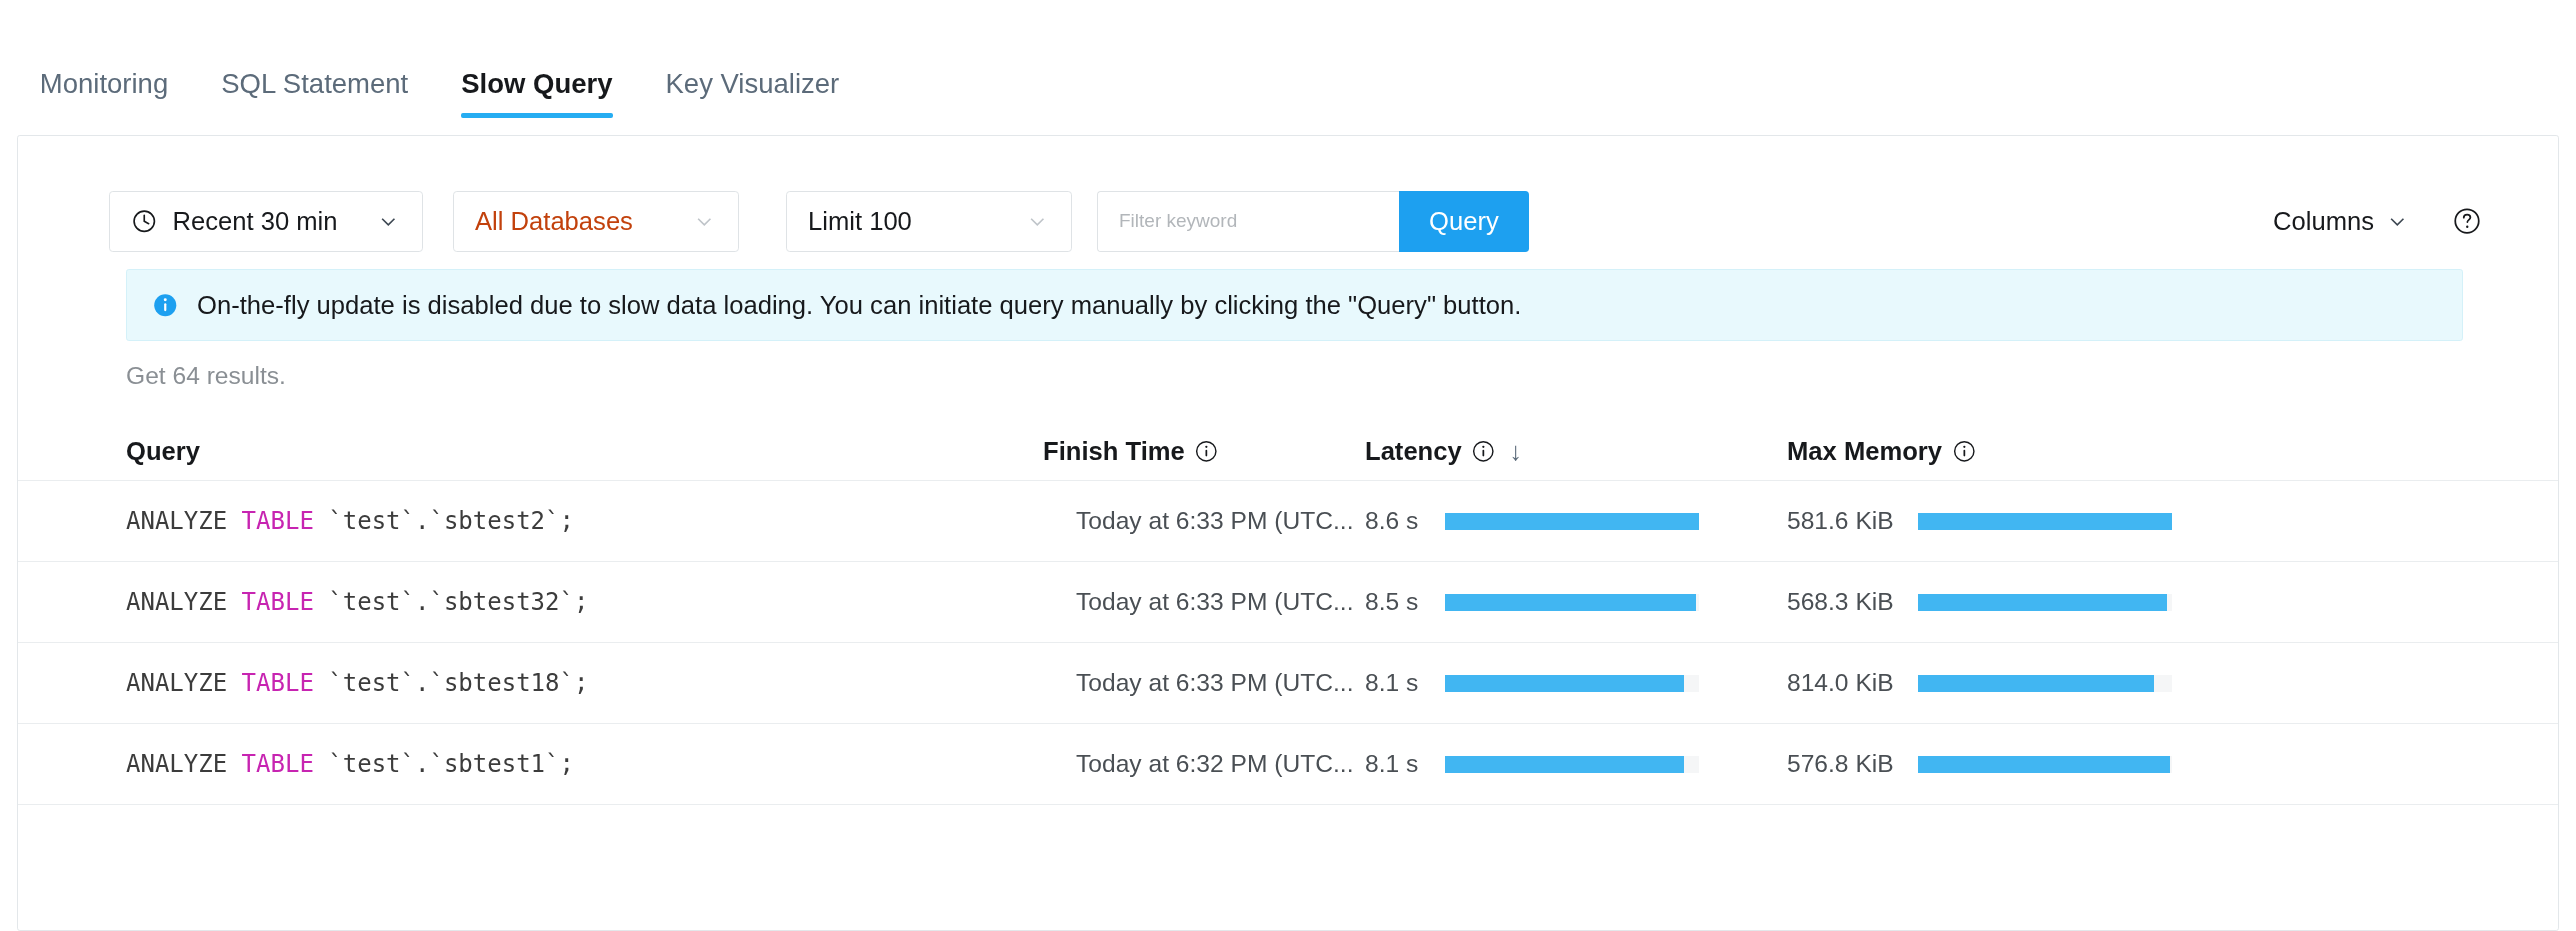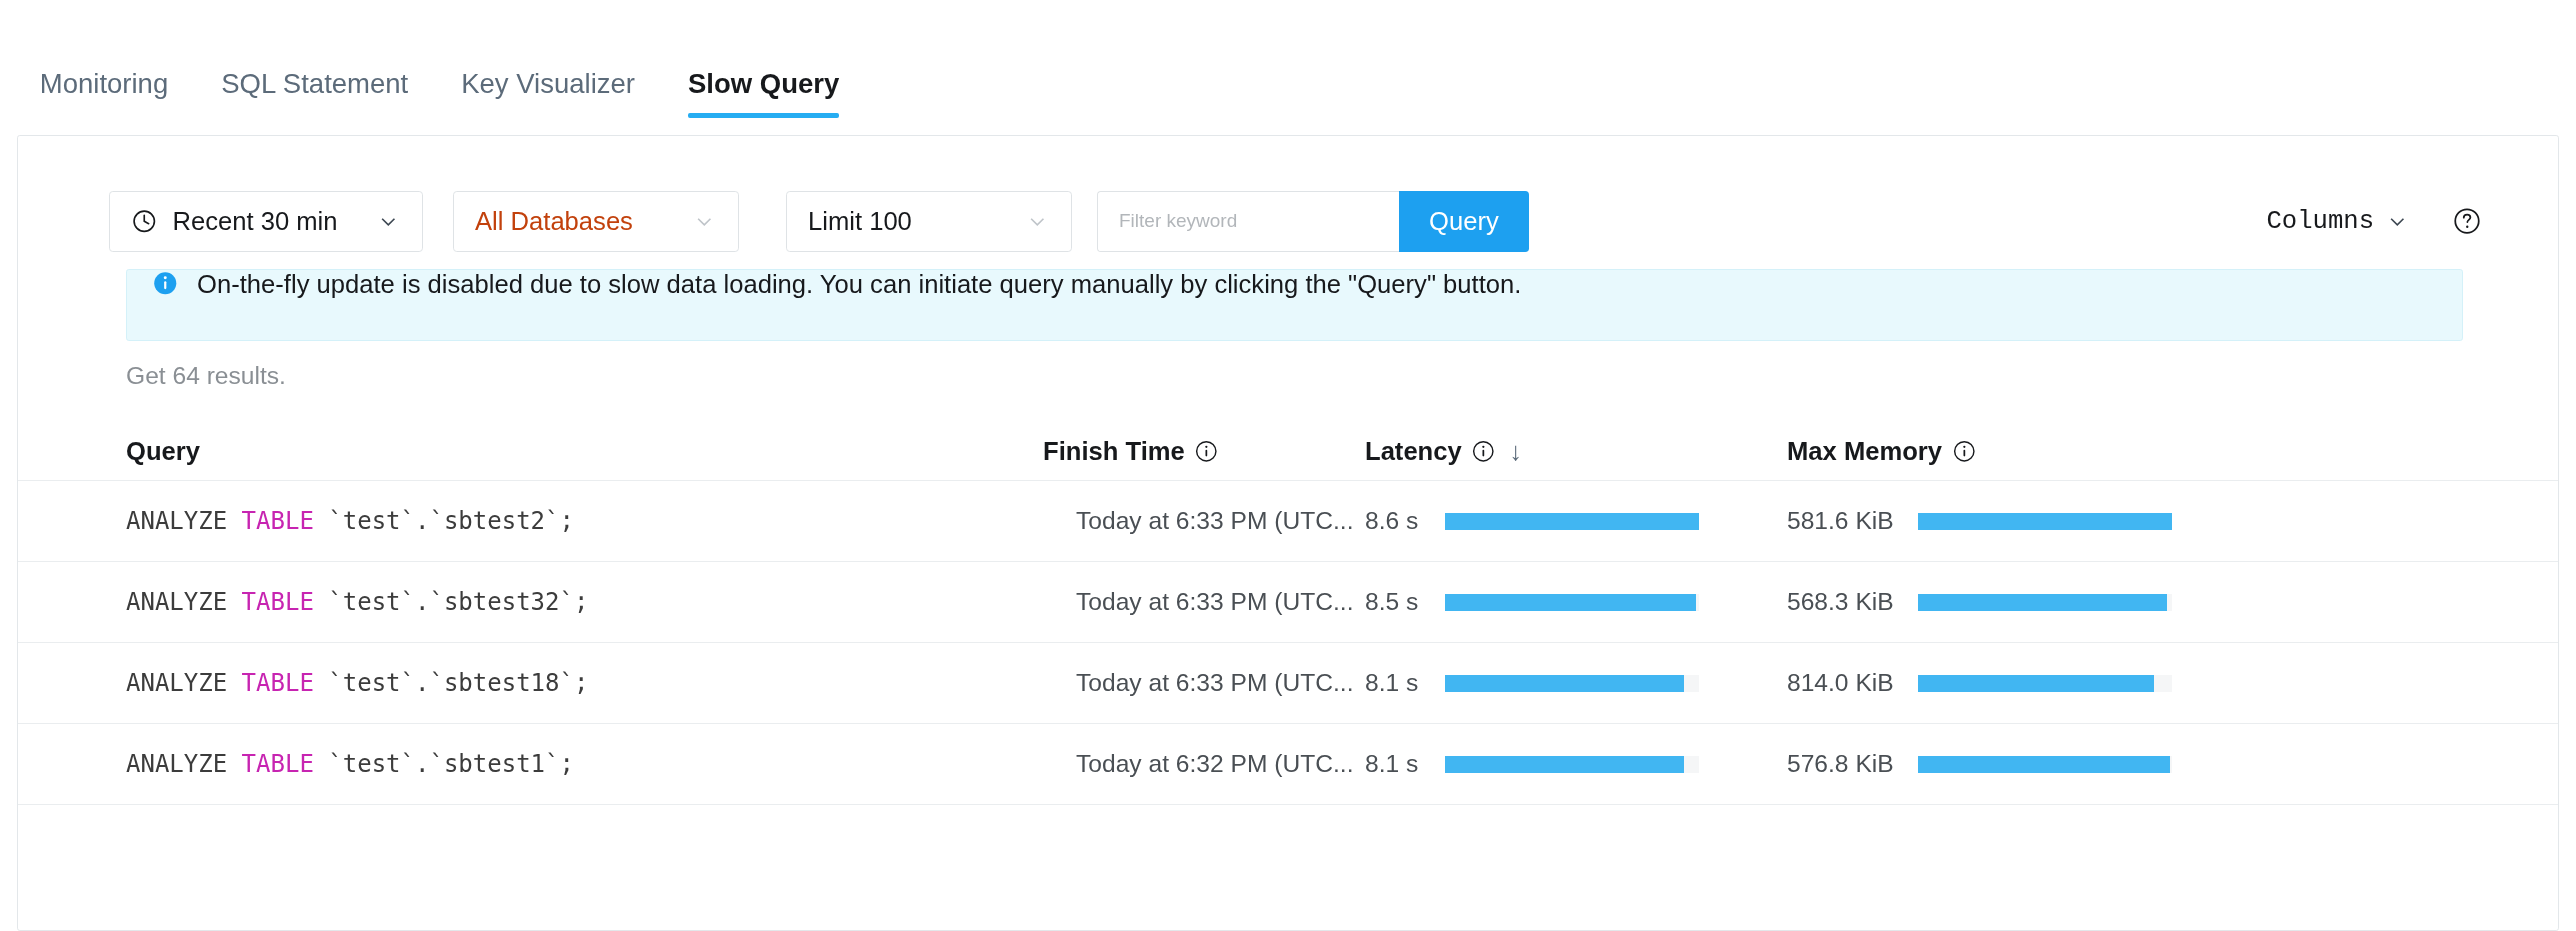--- a/index.html
+++ b/index.html
@@ -126,33 +126,33 @@
     align-items: center;
     padding-right: 76px;
   }
   .columns-btn {
     display: flex;
     align-items: center;
     font-size: 25.6px;
     color: #17191c;
     cursor: pointer;
     margin-right: 42px;
-    font-family: Liberation Mono, monospace;
   }
   .columns-btn .caret { margin-left: 11.4px; }
   .help-icon { width: 30px; height: 30px; cursor: pointer; display: block; }
 
   
   .banner-wrap { padding: 0 95px 0 108px; }
   .banner {
     background: #e8f9fd;
     border: 0.9px solid #d4f1f9;
     border-radius: 2.8px;
     height: 72px;
     display: flex;
+    align-items: center;
     padding-left: 24.6px;
     font-size: 25.6px;
     color: #17191c;
   }
   .info-dot {
     width: 26.5px; height: 26.5px;
     flex: none;
     margin-right: 19px;
     display: block;
   }
@@ -221,25 +221,25 @@
 </head>
 <body>
 
 <div class="tabbar">
   <div class="tab">
     <span>Monitoring</span>
   </div>
   <div class="tab">
     <span>SQL Statement</span>
   </div>
+  <div class="tab active">
+    <span>Slow Query</span>
+  </div>
   <div class="tab">
     <span>Key Visualizer</span>
-  </div>
-  <div class="tab active">
-    <span>Slow Query</span>
   </div>
 </div>
 
 <div class="card">
 
   <div class="toolbar">
 
     <div class="ctl time">
       <svg class="clock-icon" viewBox="0 0 24 24">
         <circle cx="12" cy="12" r="9.2" fill="none" stroke="#17191c" stroke-width="1.5"></circle>

